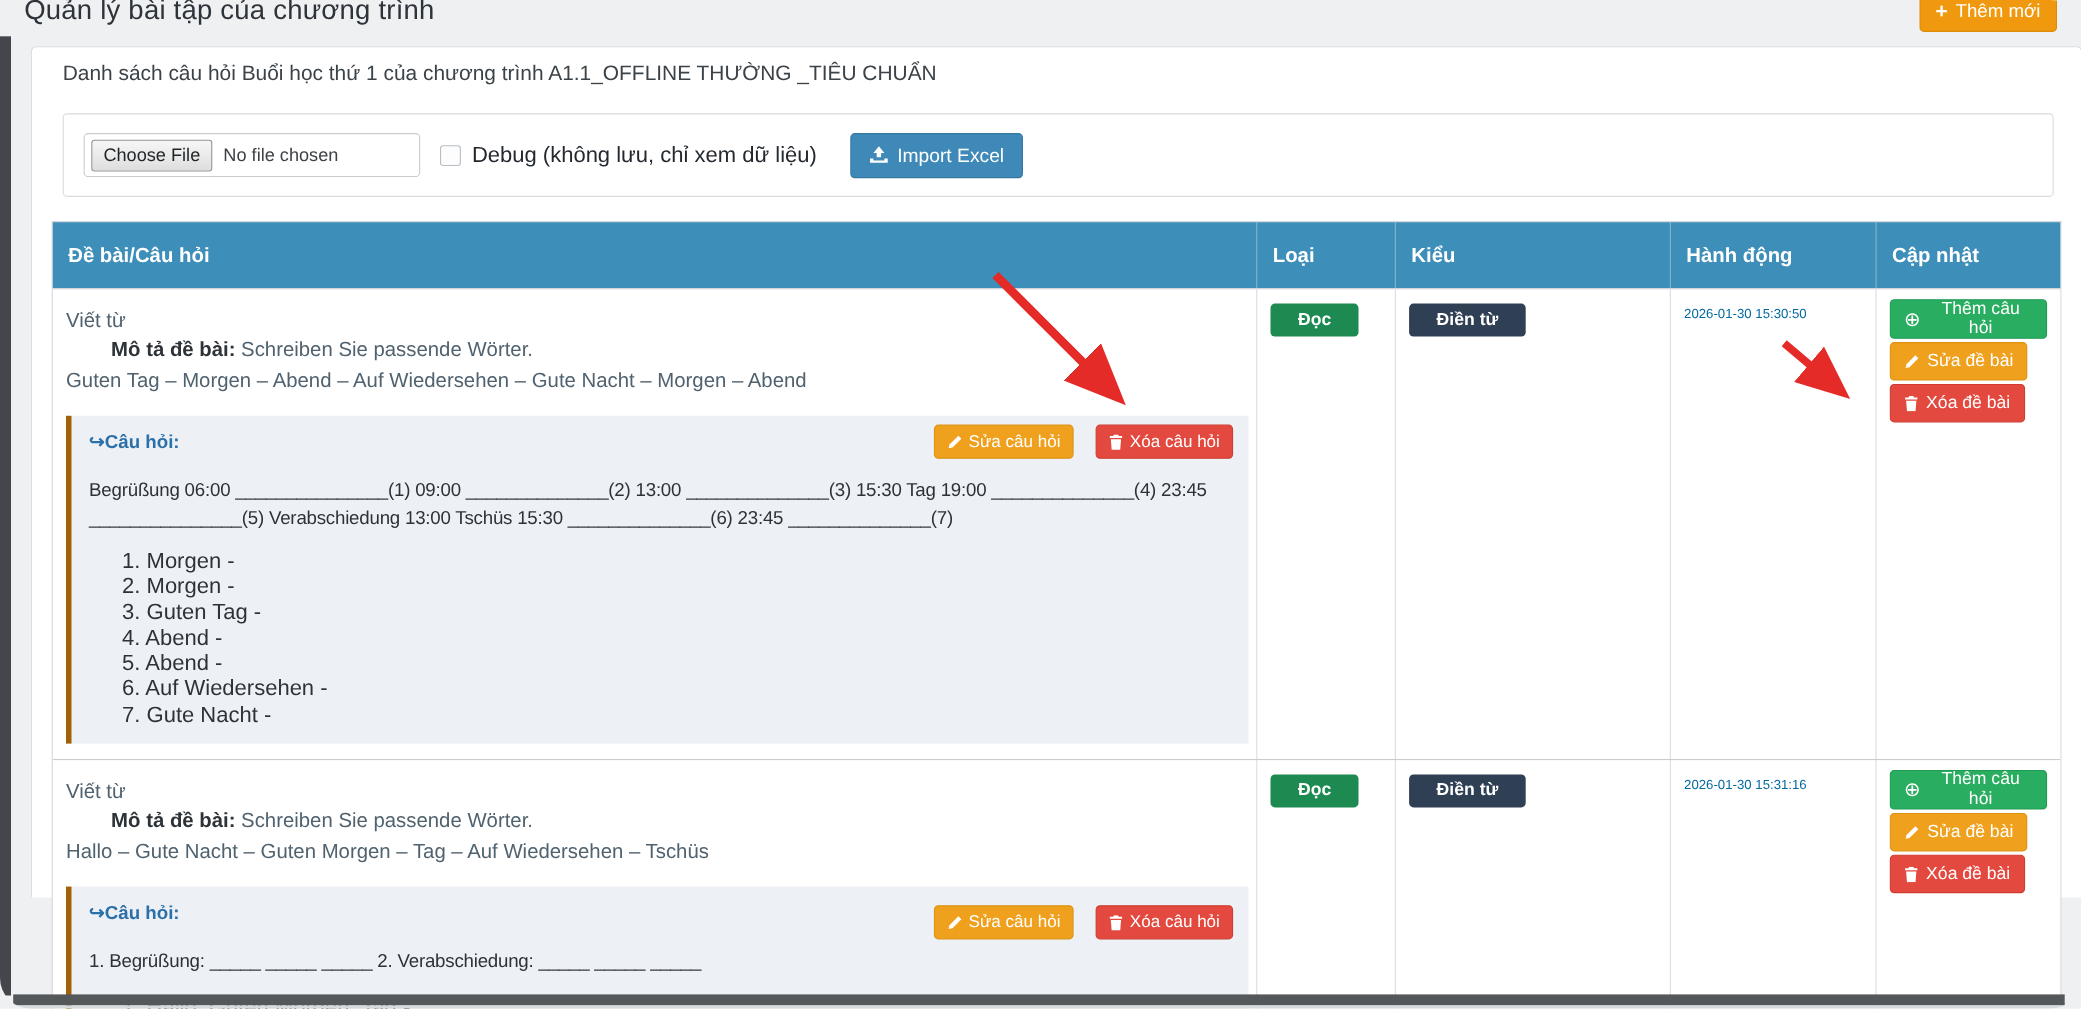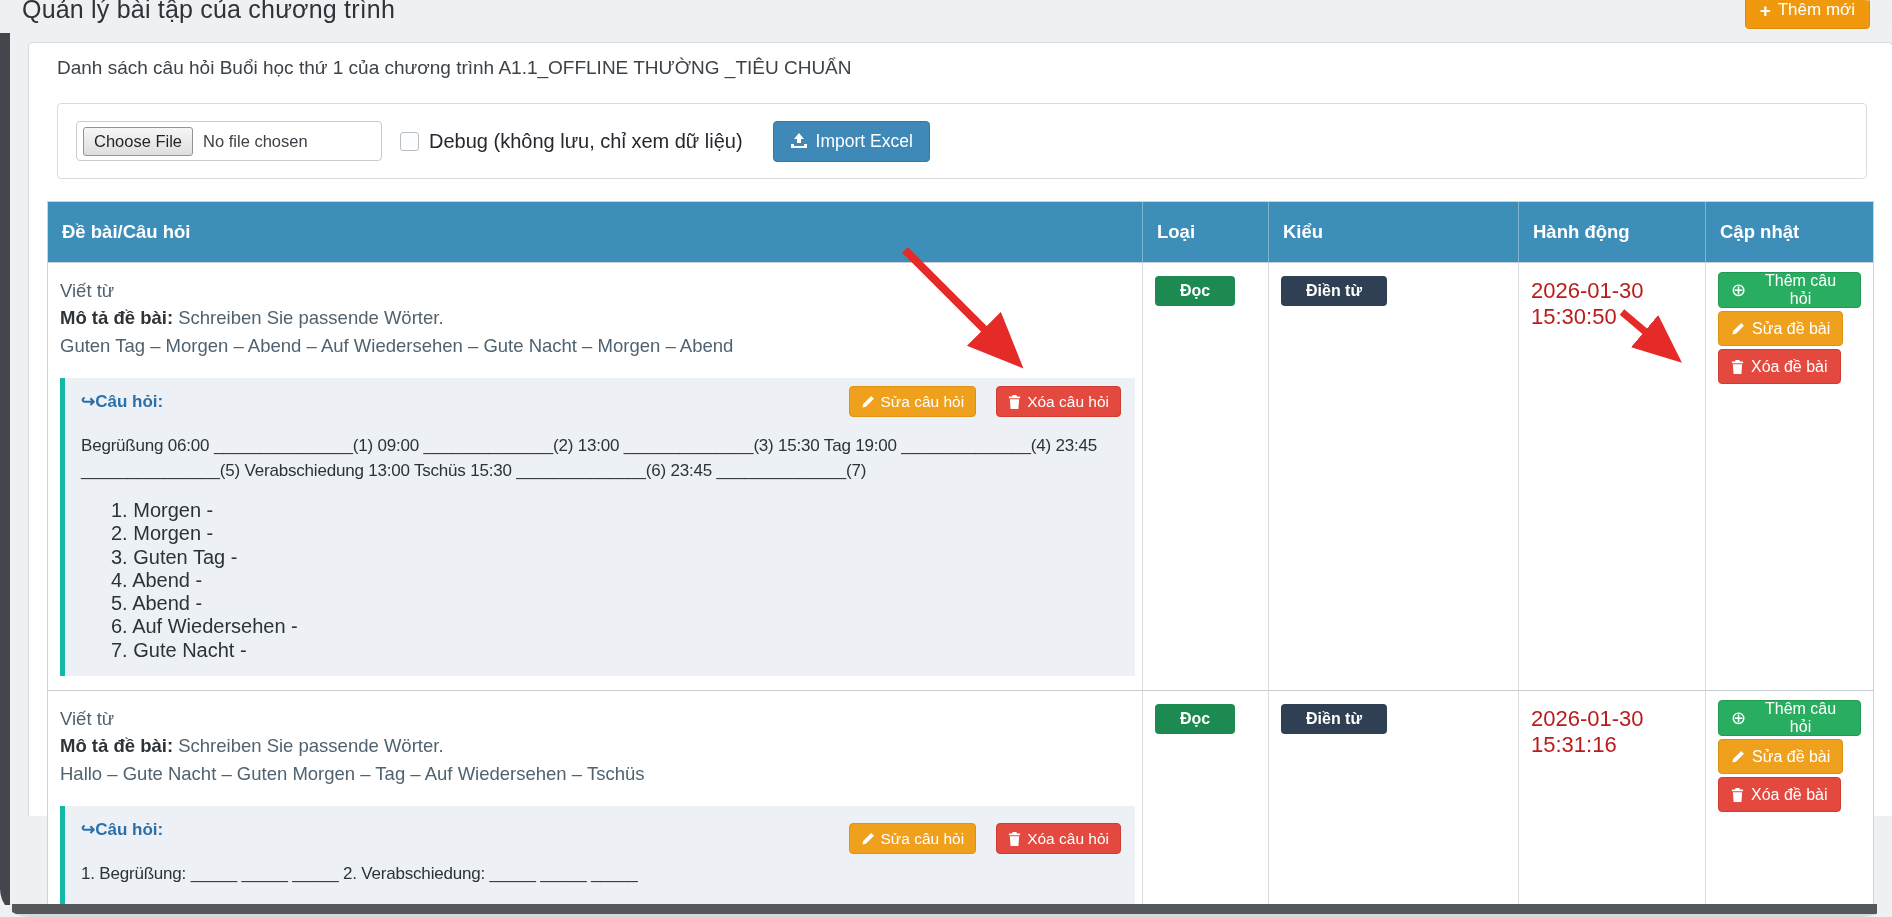--- a/index.html
+++ b/index.html
@@ -86,28 +86,28 @@
   }
   .th:last-child { border-right:none; }
   .trow { border-top:1px solid #c9cdd1; background:#fff; }
   .trow:first-of-type { border-top:none; }
   .td { border-right:1px solid #dadde0; padding:12px 12px 14px 12px; }
   .td:last-child { border-right:none; }
   .row-1 .td { min-height:405px; }
   .row-2 .td { min-height:251px; }
 
   .ex-type { font-size:18.5px; color:#50626f; line-height:27px; margin-top:2px; }
-  .desc-line { font-size:18.5px; line-height:27.5px; }
+  .desc-line { font-size:18.5px; line-height:27.5px;margin-left:41px; }
   .desc-label { font-weight:bold; color:#2e3338; }
   .desc-text, .words-line { color:#50626f; font-size:18.5px; line-height:27.5px; }
 
   
   .qbox {
     position:relative; margin-top:19px; margin-right:-5px;
-    background:#edf1f5; border-left:5px solid #14b8a6;
+    background:#edf1f5; border-left:5px solid #a16207;
     padding:13px 14px 14px 16px;
   }
   .row-2 .qbox { height:133px; overflow:hidden; }
   .qbox-label { font-size:17px; font-weight:bold; color:#2c70a9; }
   .qbox-btns { position:absolute; right:14px; top:8px; display:flex; gap:20px; }
   .row-2 .qbox-btns { top:17px; }
   .qbtn {
     height:31px; padding:0 11px; border-radius:4px; border:1px solid transparent;
     color:#fff; font-family:inherit; font-size:15.5px; cursor:pointer;
     display:flex; align-items:center; gap:6px;
@@ -120,21 +120,21 @@
   .row-1 .answers div { line-height:23.3px; }
   .row-2 .answers div { line-height:28px; }
 
   
   .badge {
     display:inline-block; color:#fff; font-size:16px; font-weight:bold;
     border-radius:4px; padding:6px 25px; margin-top:1px;
   }
   .badge.loai { background:#1d8a52; }
   .badge.kieu { background:#2f3f54; }
-  .updated { font-size:22px; color:#b91c1c; padding-top:3px; }
+  .updated { font-size:12px; color:#0369a1; padding-top:3px; }
 
   
   .actions { display:flex; flex-direction:column; align-items:flex-start; gap:3px; padding-top:9px !important; }
   .abtn {
     height:36px; border-radius:4px; border:1px solid transparent; color:#fff;
     font-family:inherit; font-size:16px; cursor:pointer;
     display:flex; align-items:center; gap:7px; padding:0 12px;
   }
   .abtn.add { background:#29ad60; border-color:#219b54; }
   .abtn.edit { background:#efa01c; border-color:#dd9210; height:35px; }

